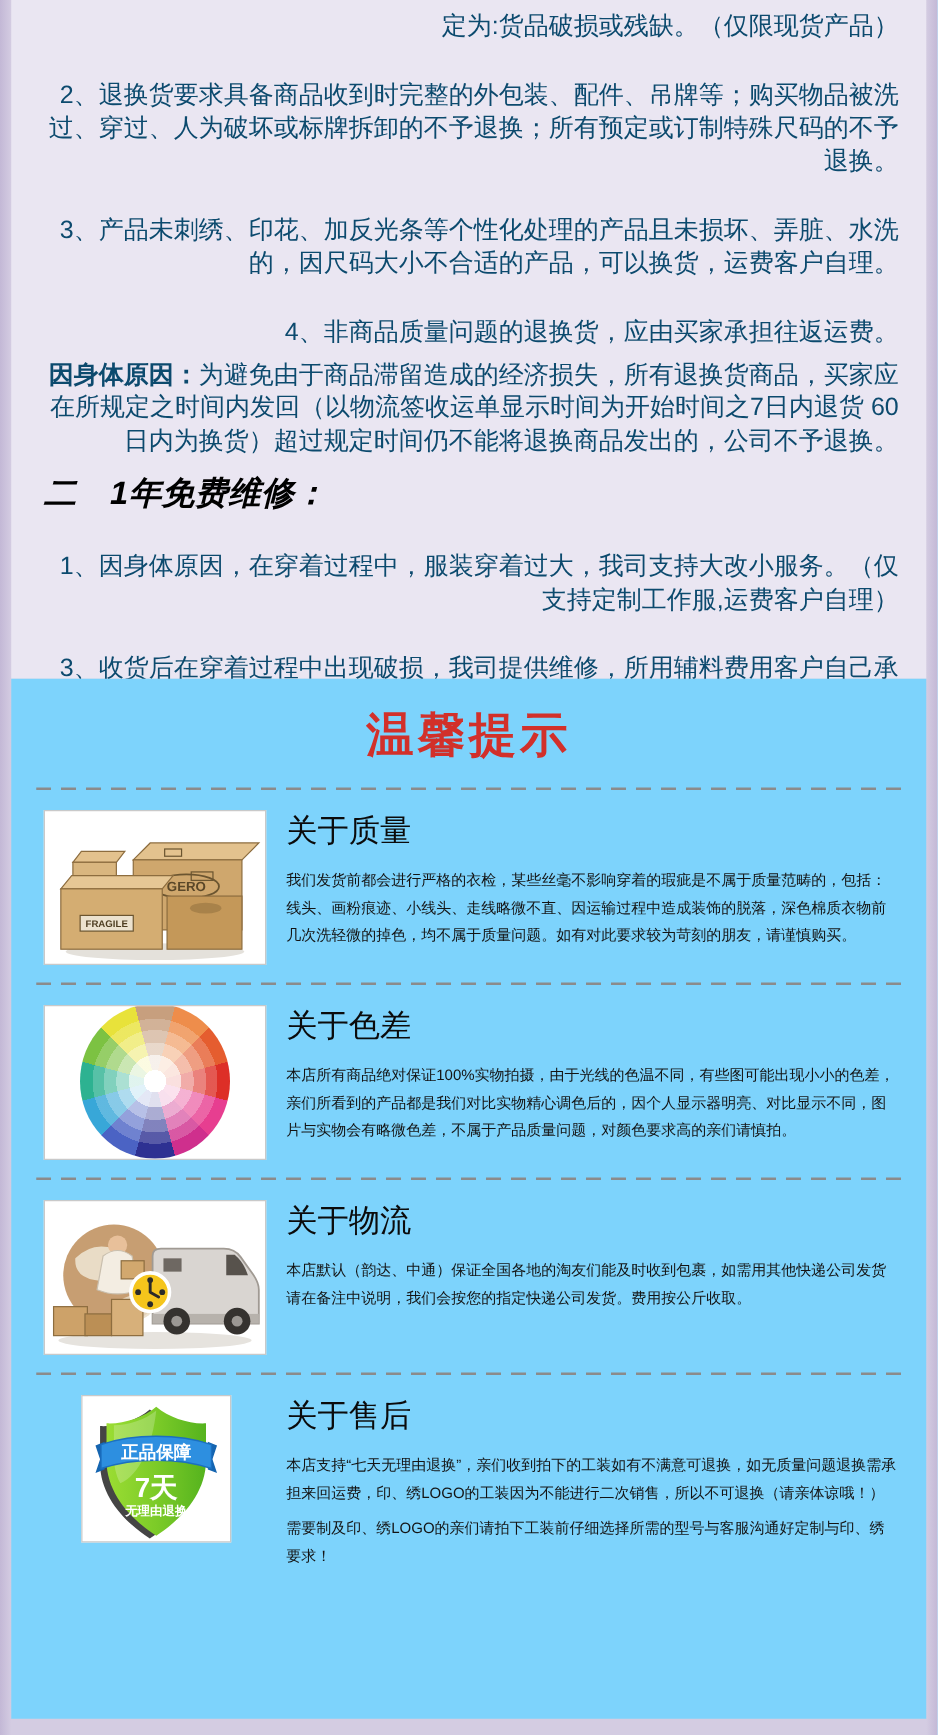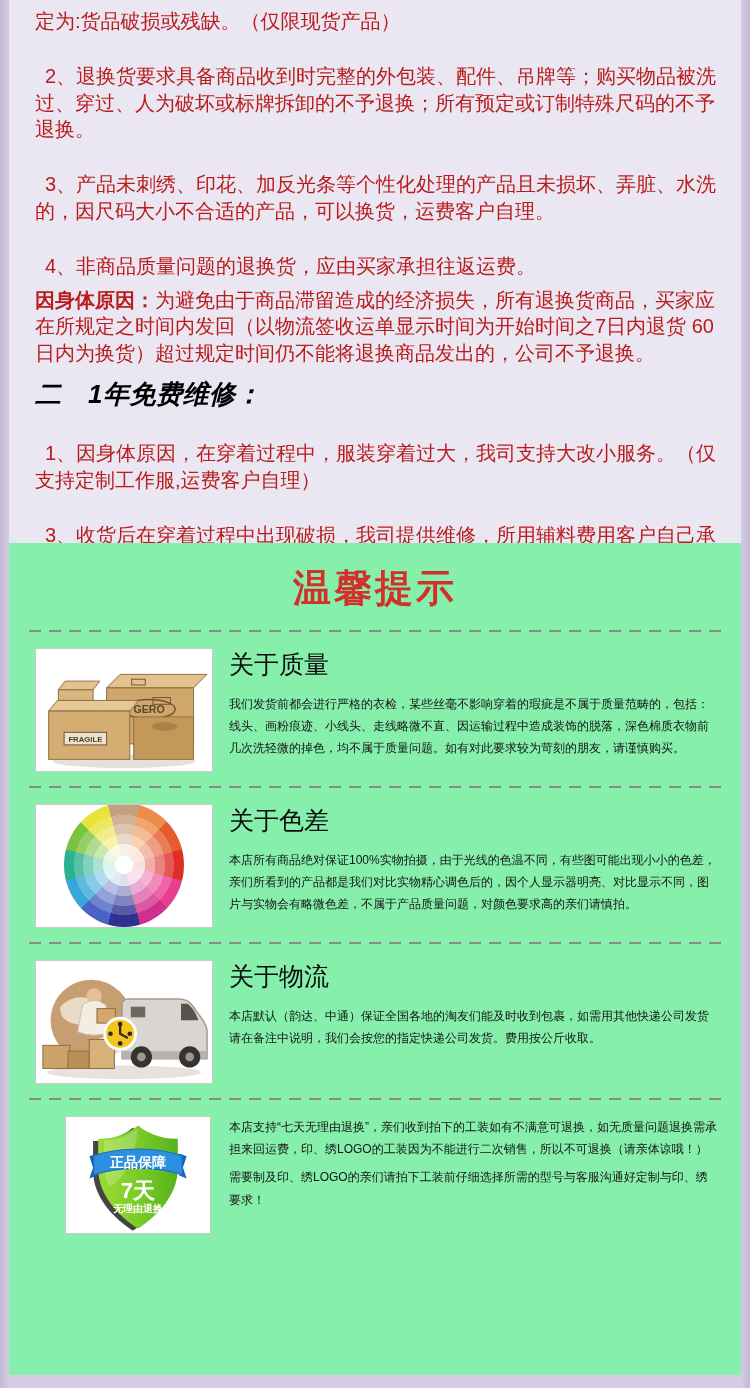--- a/index.html
+++ b/index.html
@@ -9,49 +9,49 @@
     font-family:"Liberation Sans","DejaVu Sans",sans-serif;
     color:#1d1d1d;
   }
   .frame{margin:0 9px;width:732px;}
 
   
   .policy{
     box-sizing:border-box;height:543px;overflow:hidden;
     background:#eae6f2;padding:8px 22px 0 26px;
   }
-  .policy p{margin:0 0 7px;font-size:20px;line-height:1.34;color:#b91c1c;}
+  .policy p{margin:0 0 7px;font-size:20px;line-height:1.34;color:#0c4a6e;text-align:right;}
   .policy p.item{text-indent:10px;margin-top:28px;}
   .policy h2{
     font-size:26px;font-weight:bold;color:#000;
     margin:10px 0 9px;letter-spacing:.5px;font-style:italic;
   }
   .policy .special b{font-weight:bold;}
 
   
   .card{
     box-sizing:border-box;height:832px;overflow:hidden;
-    background:#86efac;padding-top:12px;
+    background:#7dd3fc;padding-top:12px;
   }
   .tips-title{
     text-align:center;font-size:38px;font-weight:bold;
     color:#d2302a;margin:8px 0 16px;letter-spacing:3px;
   }
   .dash{
     height:2px;margin:0 20px;
     background:repeating-linear-gradient(90deg,#8b8b8b 0 12px,transparent 12px 20px);
   }
   .row{display:flex;padding:16px 22px 14px 26px;gap:16px;}
   .fig{flex:0 0 178px;}
   .fig-frame{
     box-sizing:border-box;border:1px solid #c9c9c9;background:#fff;
     width:178px;height:124px;
     display:flex;align-items:flex-end;justify-content:center;overflow:hidden;
   }
-  .fig-frame.small{width:146px;height:118px;margin-left:30px;}
+  .fig-frame.small{width:120px;height:118px;margin-left:30px;}
   .content{flex:1;min-width:0;}
   .content h3{font-size:25px;font-weight:normal;color:#0b0b0b;margin:0 0 12px;}
   .content p{font-size:12px;line-height:1.85;color:#141414;margin:0 0 6px;}
   .content p:empty{display:none;}
 
   
   .wheel{
     width:120px;height:124px;border-radius:50%;
     background:
       radial-gradient(circle at 50% 50%,
@@ -208,20 +208,21 @@
             <polygon points="4,48 14,44 14,74 4,78 9,63" fill="#1565b0"></polygon>
             <polygon points="136,48 126,44 126,74 136,78 131,63" fill="#1565b0"></polygon>
             <path d="M10,47 C46,35 94,35 130,47 L130,73 C94,61 46,61 10,73 Z" fill="#2d8fe0" stroke="#1b6fc0" stroke-width="1.5"></path>
             <text x="70" y="62" font-size="19" font-weight="bold" text-anchor="middle" fill="#ffffff">正品保障</text>
             <text x="70" y="104" font-size="30" font-weight="bold" text-anchor="middle" fill="#ffffff">7天</text>
             <text x="70" y="124" font-size="13.5" font-weight="bold" text-anchor="middle" fill="#ffffff">无理由退换</text>
           </svg>
         </div>
       </div>
       <div class="content">
+        <h3>关于售后</h3>
         <p>本店支持“七天无理由退换”，亲们收到拍下的工装如有不满意可退换，如无质量问题退换需承担来回运费，印、绣LOGO的工装因为不能进行二次销售，所以不可退换（请亲体谅哦！）</p>
         <p>需要制及印、绣LOGO的亲们请拍下工装前仔细选择所需的型号与客服沟通好定制与印、绣要求！</p>
       </div>
     </div>
 
   </section>
 
   <div class="bottom-strip"></div>
 </div>
 

